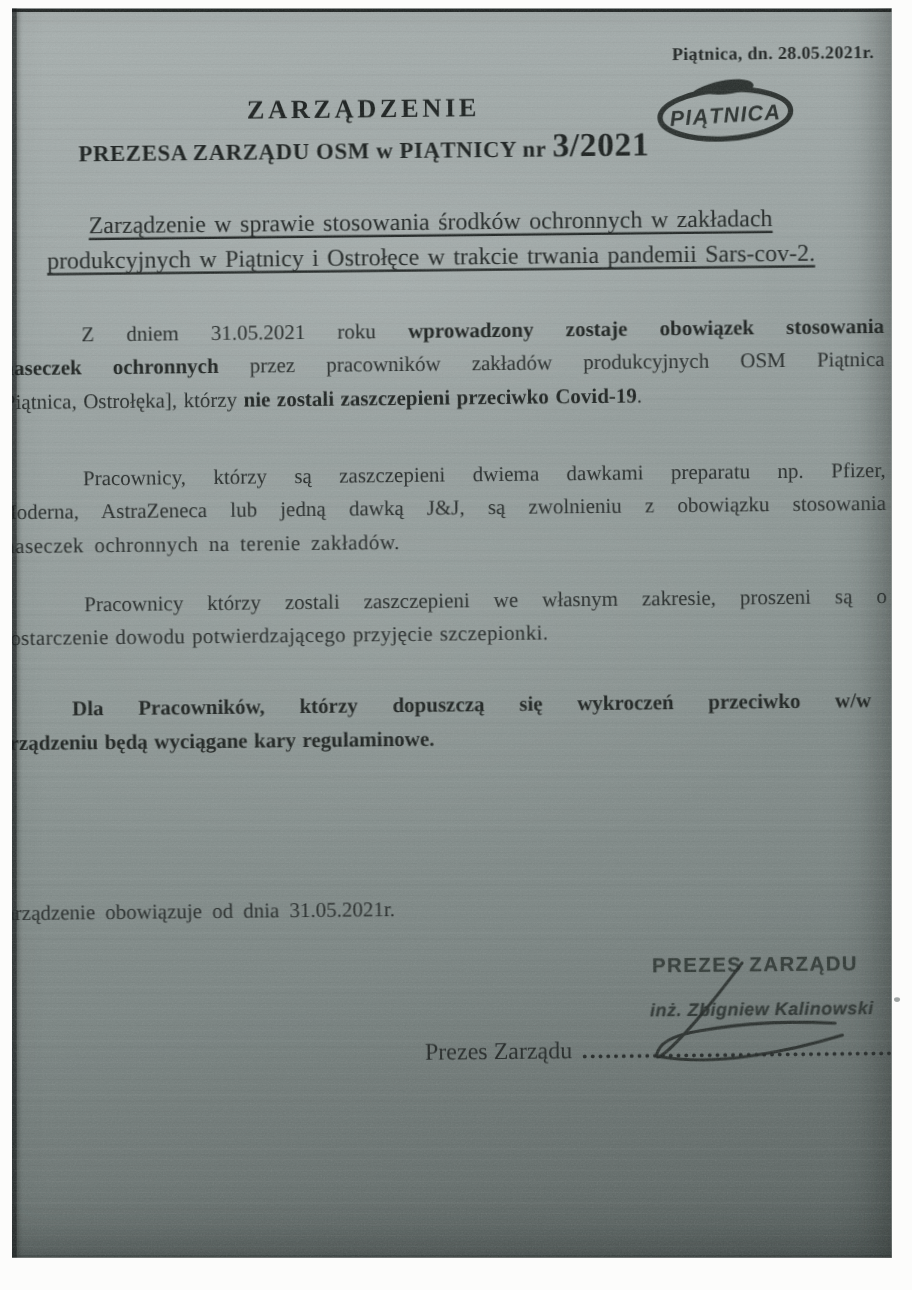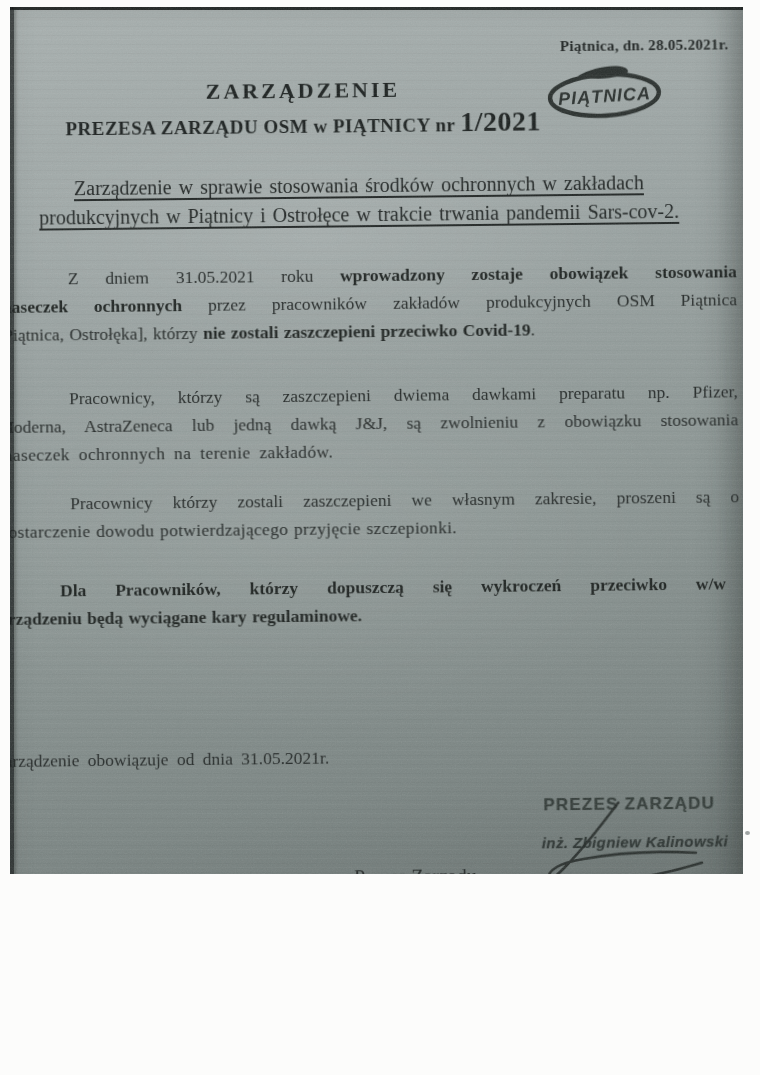--- a/index.html
+++ b/index.html
@@ -2,21 +2,21 @@
 <html><head>
 <meta charset="utf-8">
 <style>
   html,body{margin:0;padding:0;}
   body{
     width:760px;height:1075px;
     background:#fcfcfb;
     font-family:"Liberation Serif", serif;
     overflow:hidden;
   }
-  .viewport{position:relative;width:760px;height:874px;background:#fcfcfb;overflow:hidden;}
+  .viewport{position:relative;width:760px;height:1075px;background:#fcfcfb;overflow:hidden;}
 
   
   .scan{
     position:absolute;left:10px;top:7px;width:733px;height:1041px;
     overflow:hidden;
     background:
       radial-gradient(ellipse 520px 220px at 42% 22%, rgba(255,255,255,0.10), transparent 65%),
       radial-gradient(ellipse 560px 300px at 40% 50%, rgba(255,255,255,0.07), transparent 70%),
       linear-gradient(168deg,#a8b0af 0%,#9ba4a3 26%,#8c9694 50%,#7b8583 72%,#646d6b 90%,#596260 100%);
     box-shadow:
@@ -85,21 +85,21 @@
 
 <div class="viewport">
   <div class="scan">
 
     <div class="content">
 
       <div class="date">Piątnica, dn. 28.05.2021r.</div>
 
       <div class="titles">
         <div class="t1">ZARZĄDZENIE</div>
-        <div class="t2"><span>PREZESA ZARZĄDU OSM w PIĄTNICY nr </span><span class="nr">1/2021</span></div>
+        <div class="t2"><span>PREZESA ZARZĄDU OSM w PIĄTNICY nr </span><span class="nr">3/2021</span></div>
       </div>
 
       <svg class="logo" width="130" height="66" viewBox="0 0 130 66">
         <g transform="rotate(-3 65 30)">
           <path d="M40 10 C55 2 76 0 87 4 C93 7 91 11 83 12 C68 15.5 52 14 40 10 Z" fill="#2a302e"></path>
           <ellipse cx="65.5" cy="30.5" rx="54.5" ry="20.5" fill="none" stroke="#2a302e" stroke-width="4.4"></ellipse>
           <text x="65.5" y="37.5" text-anchor="middle" font-family="Liberation Sans, sans-serif" font-size="18" font-weight="bold" font-style="italic" letter-spacing="1" fill="#2a302e">PIĄTNICA</text>
         </g>
       </svg>
 

